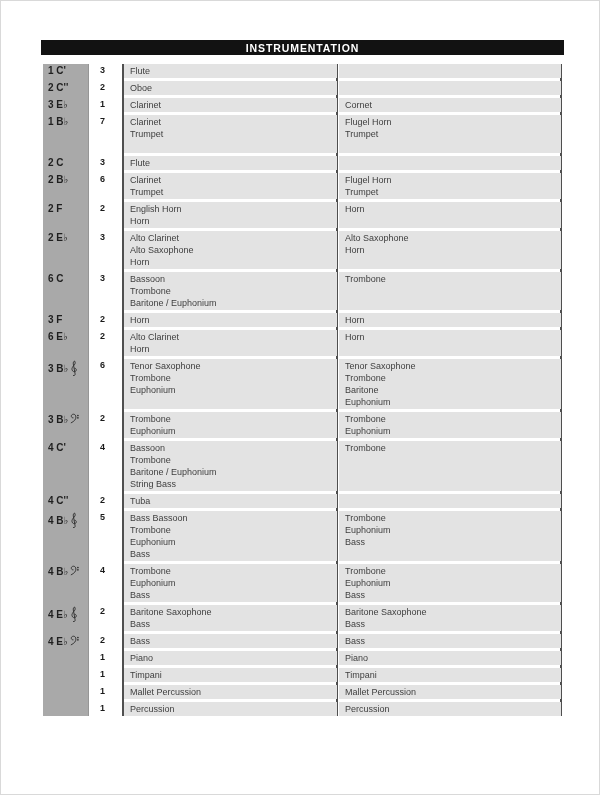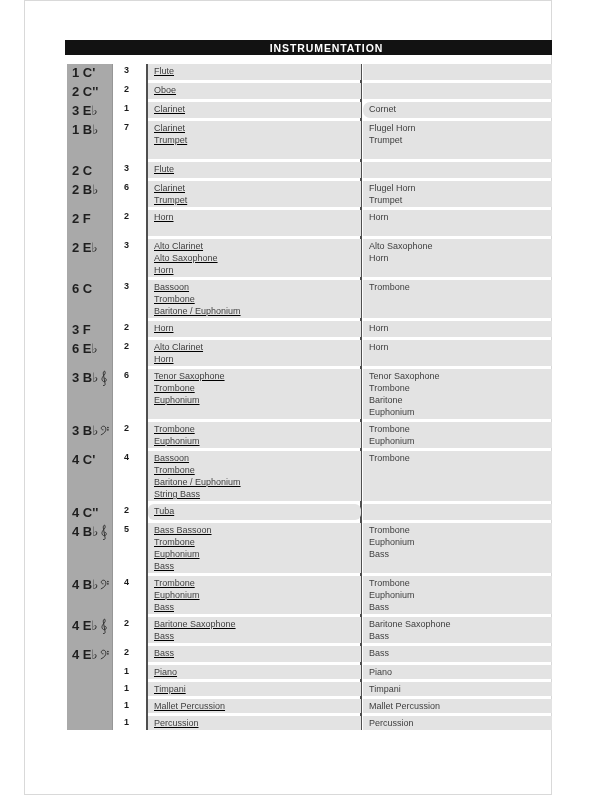--- a/index.html
+++ b/index.html
@@ -1,20 +1,20 @@
 <!DOCTYPE html>
 <html><head>
 <meta charset="utf-8">
 <style>
   * { margin:0; padding:0; box-sizing:border-box; }
   html,body { background:#ffffff; }
   body { width:600px; height:795px; font-family:"Liberation Sans","DejaVu Sans",sans-serif; }
   .page {
-    position:relative; width:528px; height:795px; background:#ffffff;
-    box-shadow: inset 0 0 0 1px #d9d9d9; overflow:hidden;margin-left:24px;
+    position:relative; width:600px; height:795px; background:#ffffff;
+    box-shadow: inset 0 0 0 1px #d9d9d9; overflow:hidden;
   }
   .content { position:absolute; left:41px; top:40px; width:523px; }
 
   
   .bar {
     background:#121212; color:#ffffff; font-weight:bold;
     display:flex; align-items:center; justify-content:center;
     letter-spacing:0.9px;
   }
   .bar.title-bar { height:15px; font-size:10.5px; }
@@ -31,28 +31,28 @@
   }
   .vrule { position:absolute; top:0; bottom:0; width:2px; background:#4f4f4f; }
   .vrule.r1 { left:81px; }
   .vrule.r2 { left:295px; }
   .vrule.r3 { left:519px; }
 
   .row { display:flex; margin-bottom:3px; position:relative; }
   .row:last-child { margin-bottom:0; }
 
   .lbl {
-    width:48px; padding:1px 16px 0 7px; font-size:13px; font-weight:bold;
+    width:48px; padding:1px 16px 0 7px; font-size:10px; font-weight:bold;
     color:#1f1f1f; position:relative; white-space:nowrap;
   }
   .num {
     width:34px; padding:1px 0 0 11px; font-size:9px; font-weight:bold; color:#1a1a1a;
   }
   .cell { background:#e3e3e3; padding:1px 0; }
-  .cell.harm { width:213px; margin-left:1px;text-decoration:underline; }
+  .cell.harm { width:213px; margin-left:1px; }
   .cell.fanf { width:222px; margin-left:2px; }
   .line {
     height:12px; line-height:12px; font-size:9px; color:#3f3f3f;
     padding-left:6px; white-space:nowrap;
   }
   .clef { vertical-align:-4px; margin-left:2px; }
   .clef.bass { vertical-align:-1px; }
 </style>
 </head>
 <body>
@@ -86,21 +86,21 @@
               <div class="line">Oboe</div>
             </div>
             <div class="cell fanf" style="min-height: 14px;"></div>
           </div>
           <div class="row">
             <div class="lbl"><span>3 E♭</span></div>
             <div class="num">1</div>
             <div class="cell harm" style="min-height: 14px;">
               <div class="line">Clarinet</div>
             </div>
-            <div class="cell fanf" style="min-height: 14px; border-radius: 7px;">
+            <div class="cell fanf" style="min-height: 14px;">
               <div class="line">Cornet</div>
             </div>
           </div>
           <div class="row">
             <div class="lbl"><span>1 B♭</span></div>
             <div class="num">7</div>
             <div class="cell harm" style="min-height: 38px;">
               <div class="line">Clarinet</div>
               <div class="line">Trumpet</div>
             </div>
@@ -126,20 +126,21 @@
             </div>
             <div class="cell fanf" style="min-height: 26px;">
               <div class="line">Flugel Horn</div>
               <div class="line">Trumpet</div>
             </div>
           </div>
           <div class="row">
             <div class="lbl"><span>2 F</span></div>
             <div class="num">2</div>
             <div class="cell harm" style="min-height: 26px;">
+              <div class="line">English Horn</div>
               <div class="line">Horn</div>
             </div>
             <div class="cell fanf" style="min-height: 26px;">
               <div class="line">Horn</div>
             </div>
           </div>
           <div class="row">
             <div class="lbl"><span>2 E♭</span></div>
             <div class="num">3</div>
             <div class="cell harm" style="min-height: 38px;">
@@ -227,21 +228,21 @@
               <div class="line">Baritone / Euphonium</div>
               <div class="line">String Bass</div>
             </div>
             <div class="cell fanf" style="min-height: 50px;">
               <div class="line">Trombone</div>
             </div>
           </div>
           <div class="row">
             <div class="lbl"><span>4 C''</span></div>
             <div class="num">2</div>
-            <div class="cell harm" style="min-height: 14px; border-radius: 6px;">
+            <div class="cell harm" style="min-height: 14px;">
               <div class="line">Tuba</div>
             </div>
             <div class="cell fanf" style="min-height: 14px;"></div>
           </div>
           <div class="row">
             <div class="lbl"><span>4 B♭</span><svg class="clef" width="9" height="16" viewBox="0 0 9 16">
                 <path d="M3.4 15.6 C4.6 15.9 5.3 14.9 5.1 13.9 L3.3 3.9 C3.1 2.5 3.7 1.3 4.5 1 C5.4 2.2 5.5 3.5 4.3 4.9 C2.7 6.7 1.7 8 2 9.7 C2.3 11.5 4.4 12.3 5.7 11.2 C6.9 10.1 6.3 8.1 4.7 8.1" fill="none" stroke="#2d2d2d" stroke-width="0.9" stroke-linecap="round"></path>
               </svg></div>
             <div class="num">5</div>
             <div class="cell harm" style="min-height: 50px;">

